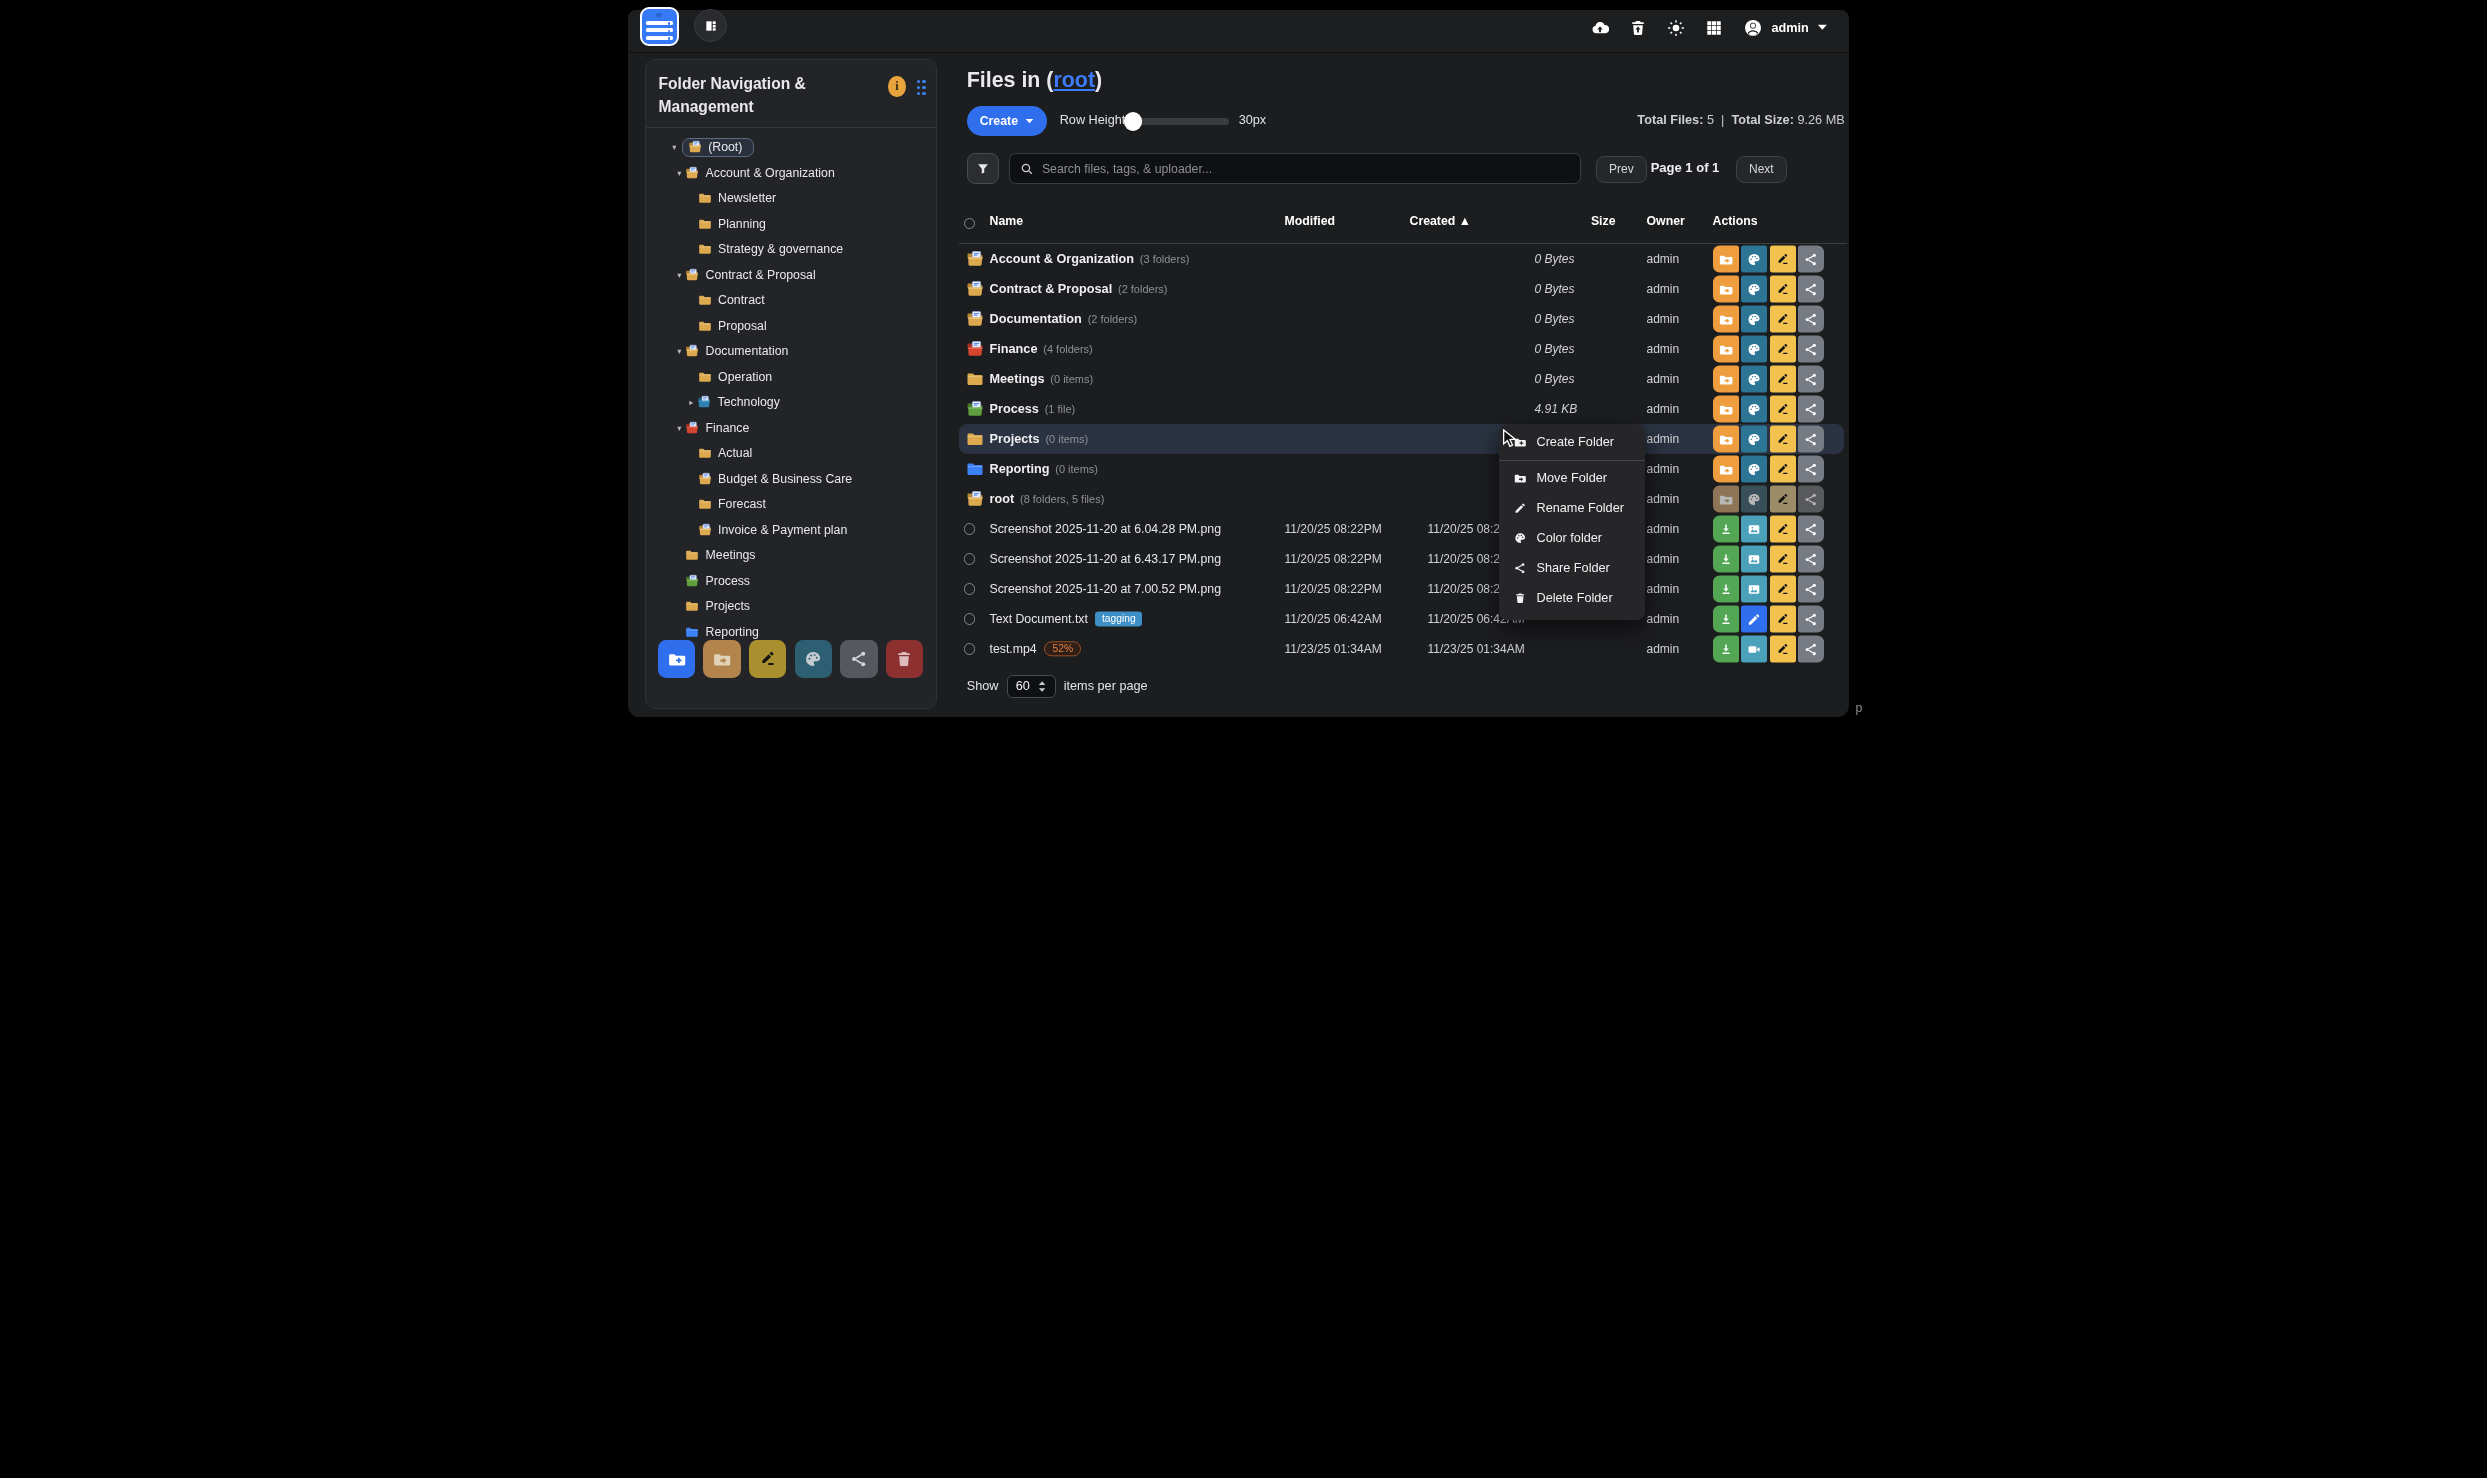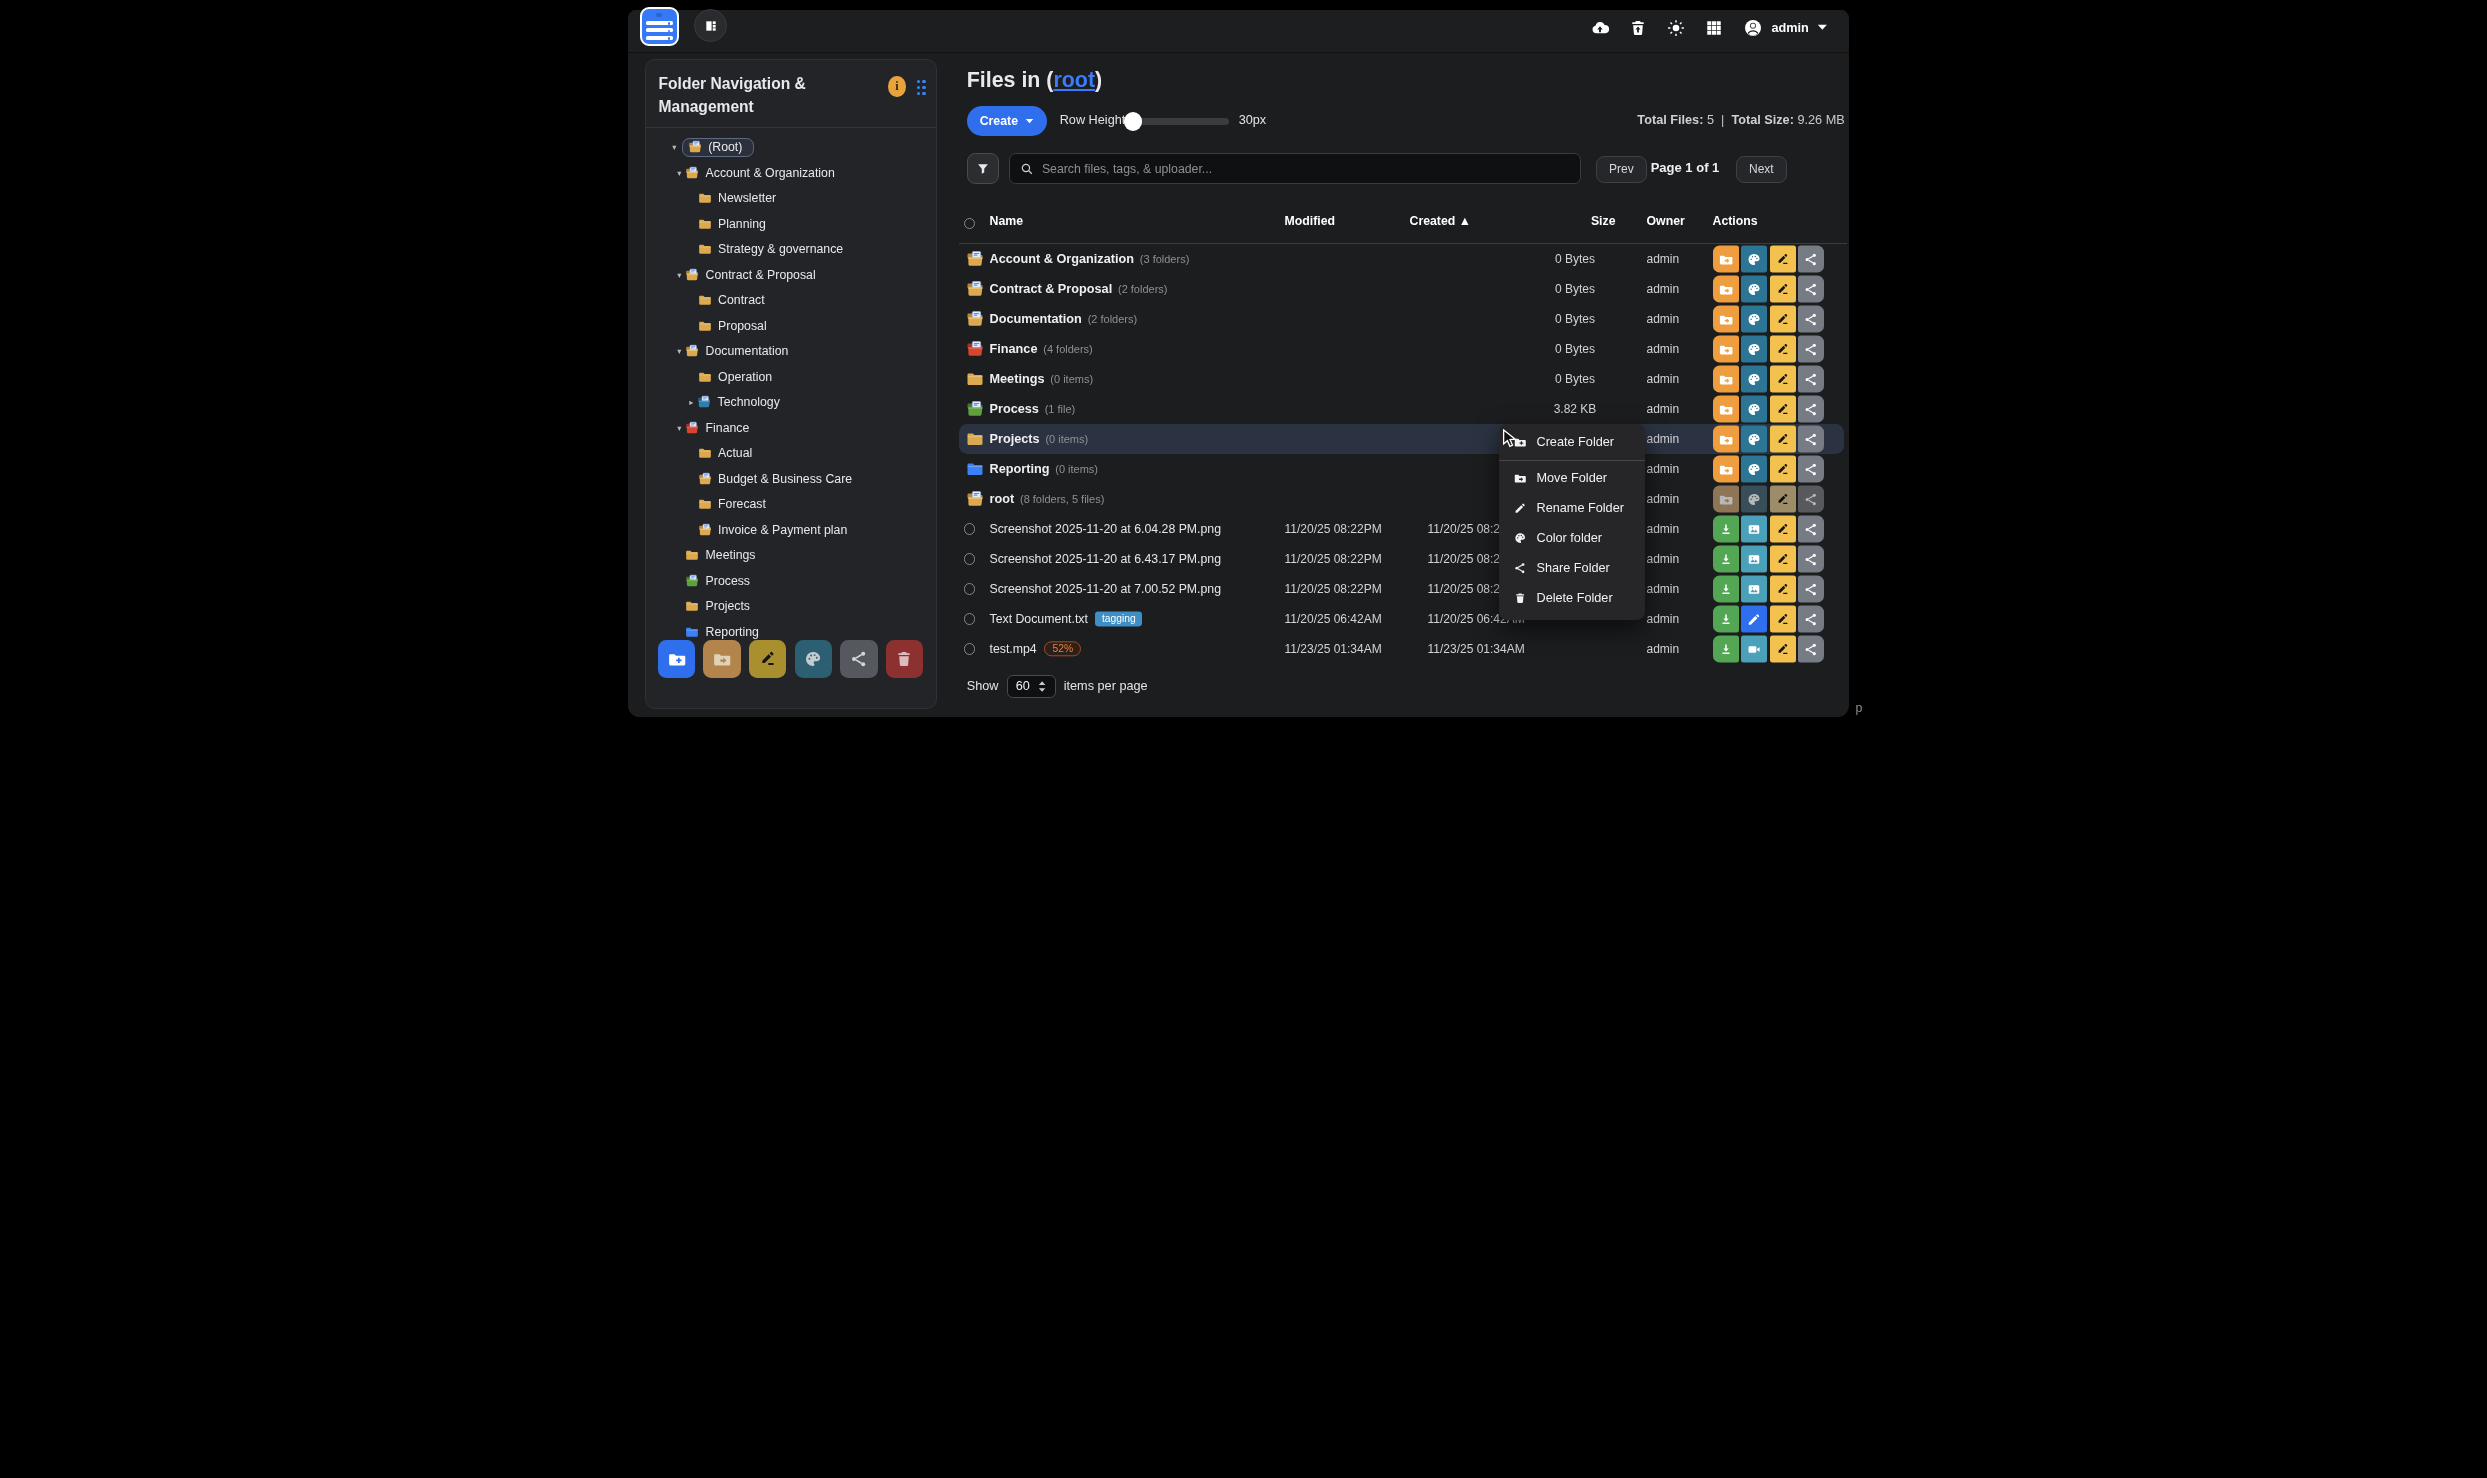--- a/index.html
+++ b/index.html
@@ -85,22 +85,22 @@
   .rows { position:absolute; left:0; top:191px; width:888px; }
   .row { position:relative; height:30px; }
   .row.hl { background:#2b3342; border-radius:8.2px; width:885px; }
   .row .ficon { position:absolute; left:7.4px; top:50%; margin-top:-9px; }
   .fname { position:absolute; left:31px; top:50%; transform:translateY(-50%); font-size:12.7px; font-weight:bold;
            color:#f0f0f2; white-space:nowrap; }
   .fname .cnt { font-weight:normal; font-size:11px; color:#8e9095; margin-left:5.8px; }
   .fname.plain { font-weight:normal; font-size:12.3px; color:#e6e7e9; }
   .v-mod { position:absolute; left:326px; top:50%; transform:translateY(-50%); font-size:12px; color:#d2d3d6; }
   .v-crt { position:absolute; left:469px; top:50%; transform:translateY(-50%); font-size:12px; color:#d2d3d6; }
-  .v-size { position:absolute; left:576px; width:81px; text-align:center; top:50%; transform:translateY(-50%);
-            font-size:12px; color:#d2d3d6; }
+  .v-size { position:absolute; left:576px; width:81px; text-align:left; top:50%; transform:translateY(-50%);
+            font-size:12px; color:#d2d3d6;font-style:italic; }
   .v-own { position:absolute; left:688px; top:50%; transform:translateY(-50%); font-size:12px; color:#d2d3d6; }
   .acts { position:absolute; left:754px; top:50%; transform:translateY(-50%); display:flex; gap:2.5px; }
   .acts.dim { filter:saturate(.45) brightness(.72); }
   .abtn { width:26px; height:27px; display:flex; align-items:center; justify-content:center; border:none;
           border-radius:2.5px; }
   .abtn:first-child { border-radius:6.6px 2.5px 2.5px 6.6px; }
   .abtn:last-child { border-radius:2.5px 6.6px 6.6px 2.5px; }
   .badge-tag { display:inline-block; margin-left:7.4px; background:#3e8fc6; color:#fff; font-size:10.3px;
                padding:2.1px 6.6px; border-radius:3.3px; font-weight:normal; }
   .badge-pct { display:inline-block; margin-left:7.4px; border:1.2px solid #9c4f26; color:#e5813f; font-size:10.3px;
@@ -749,21 +749,21 @@
         </div>
         <div class="row">
           <span class="ficon"><svg width="18" height="18" viewBox="0 0 24 24">
               <path d="M2 6.2C2 5.4 2.6 4.7 3.4 4.7h5.2l2 2h9.9c.8 0 1.5.7 1.5 1.5V11H2z" fill="#46782b"></path>
               <rect x="8.5" y="2" width="11" height="9" rx="1.4" fill="#e4ebfb" stroke="#9db6e8" stroke-width="0.8"></rect>
               <path d="M10.5 4.6h7M10.5 6.8h4.5" stroke="#5b8def" stroke-width="1.4" fill="none"></path>
               <path d="M3 10H21.9L20.7 19.3c-.1.9-.9 1.6-1.8 1.6H5.1c-.9 0-1.7-.7-1.8-1.6z" fill="#609f3e"></path>
               <path d="M3 10H21.9l-.2 1.6H3.2z" fill="#7cb95c"></path>
             </svg></span>
           <span class="fname">Process<span class="cnt">(1 file)</span></span>
-          <span class="v-size">3.82 KB</span>
+          <span class="v-size">4.91 KB</span>
           <span class="v-own">admin</span>
           <span class="acts">
             <button class="abtn" style="background:#ee9d3f">
               <svg width="14" height="14" viewBox="0 0 24 24" fill="#fff" stroke="#fff" stroke-width="0">
                 <path d="M2.5 5.6h6.1l2 2h10.9c.8 0 1.5.7 1.5 1.5v9.4c0 1.1-.9 2-2 2H3.5c-1.1 0-2-.9-2-2V7.1c0-.8.7-1.5 1.5-1.5z"></path>
                 <path d="M9.8 12.5h3.8v-2.4l4.3 3.9-4.3 3.9v-2.4H9.8z" fill="#ee9d3f"></path>
               </svg>
             </button>
             <button class="abtn" style="background:#2d7595">
               <svg width="14" height="14" viewBox="0 0 24 24" fill="#fff" stroke="#fff" stroke-width="0">

